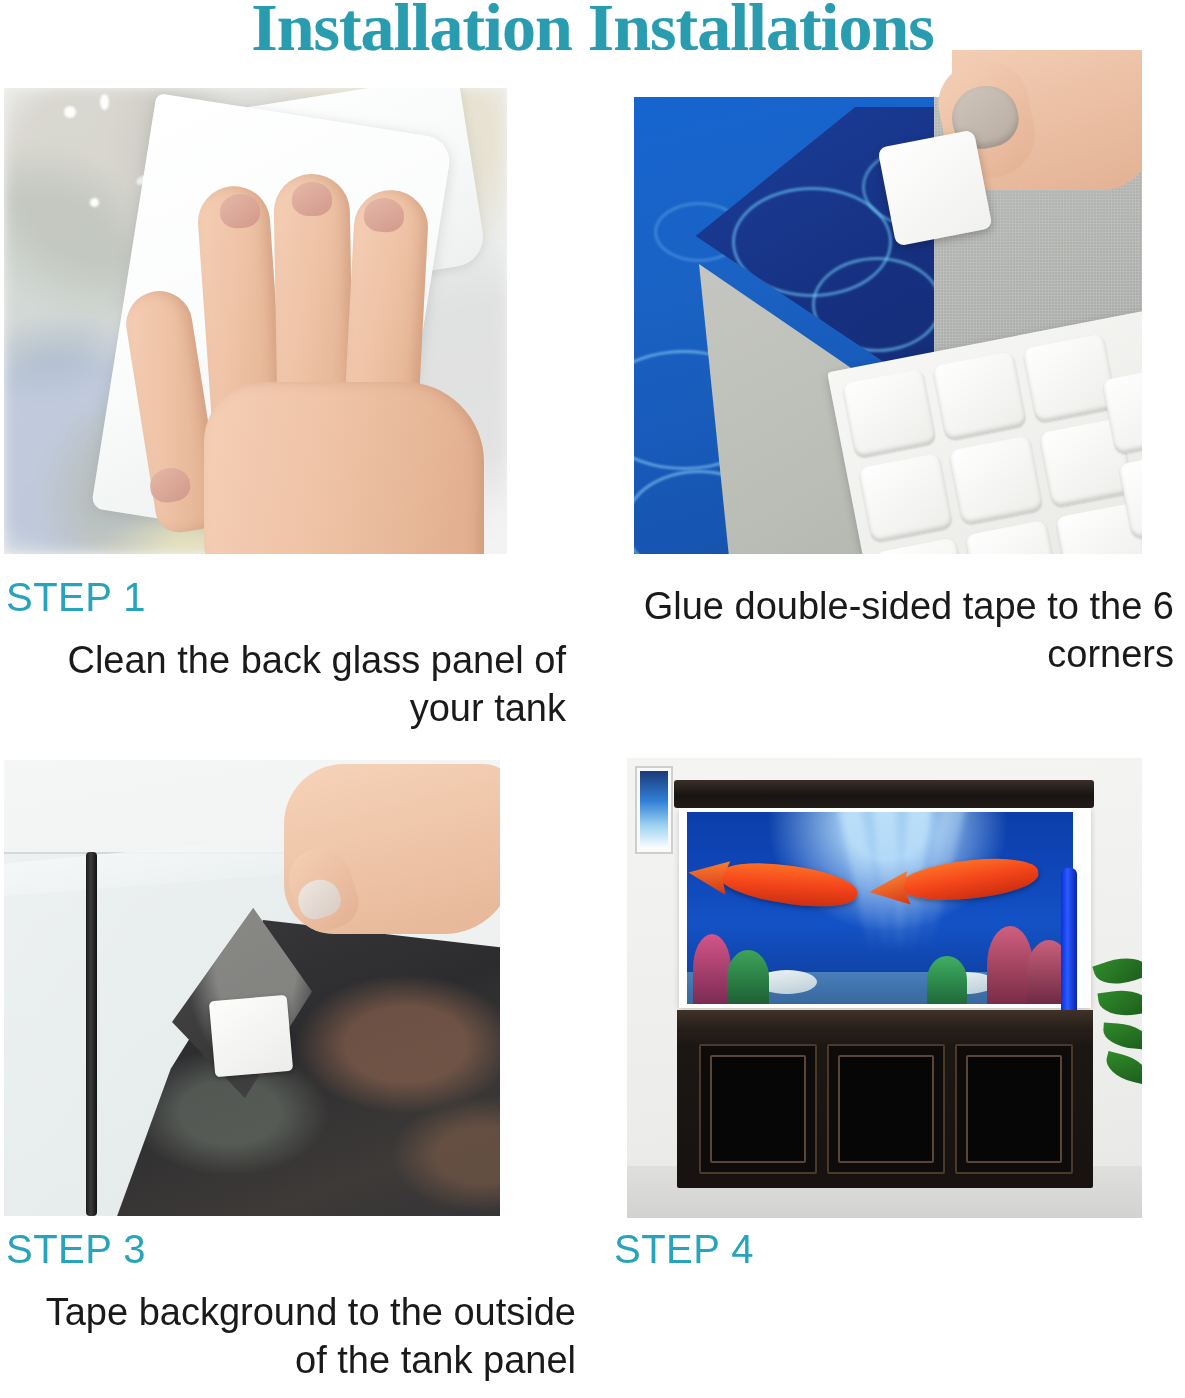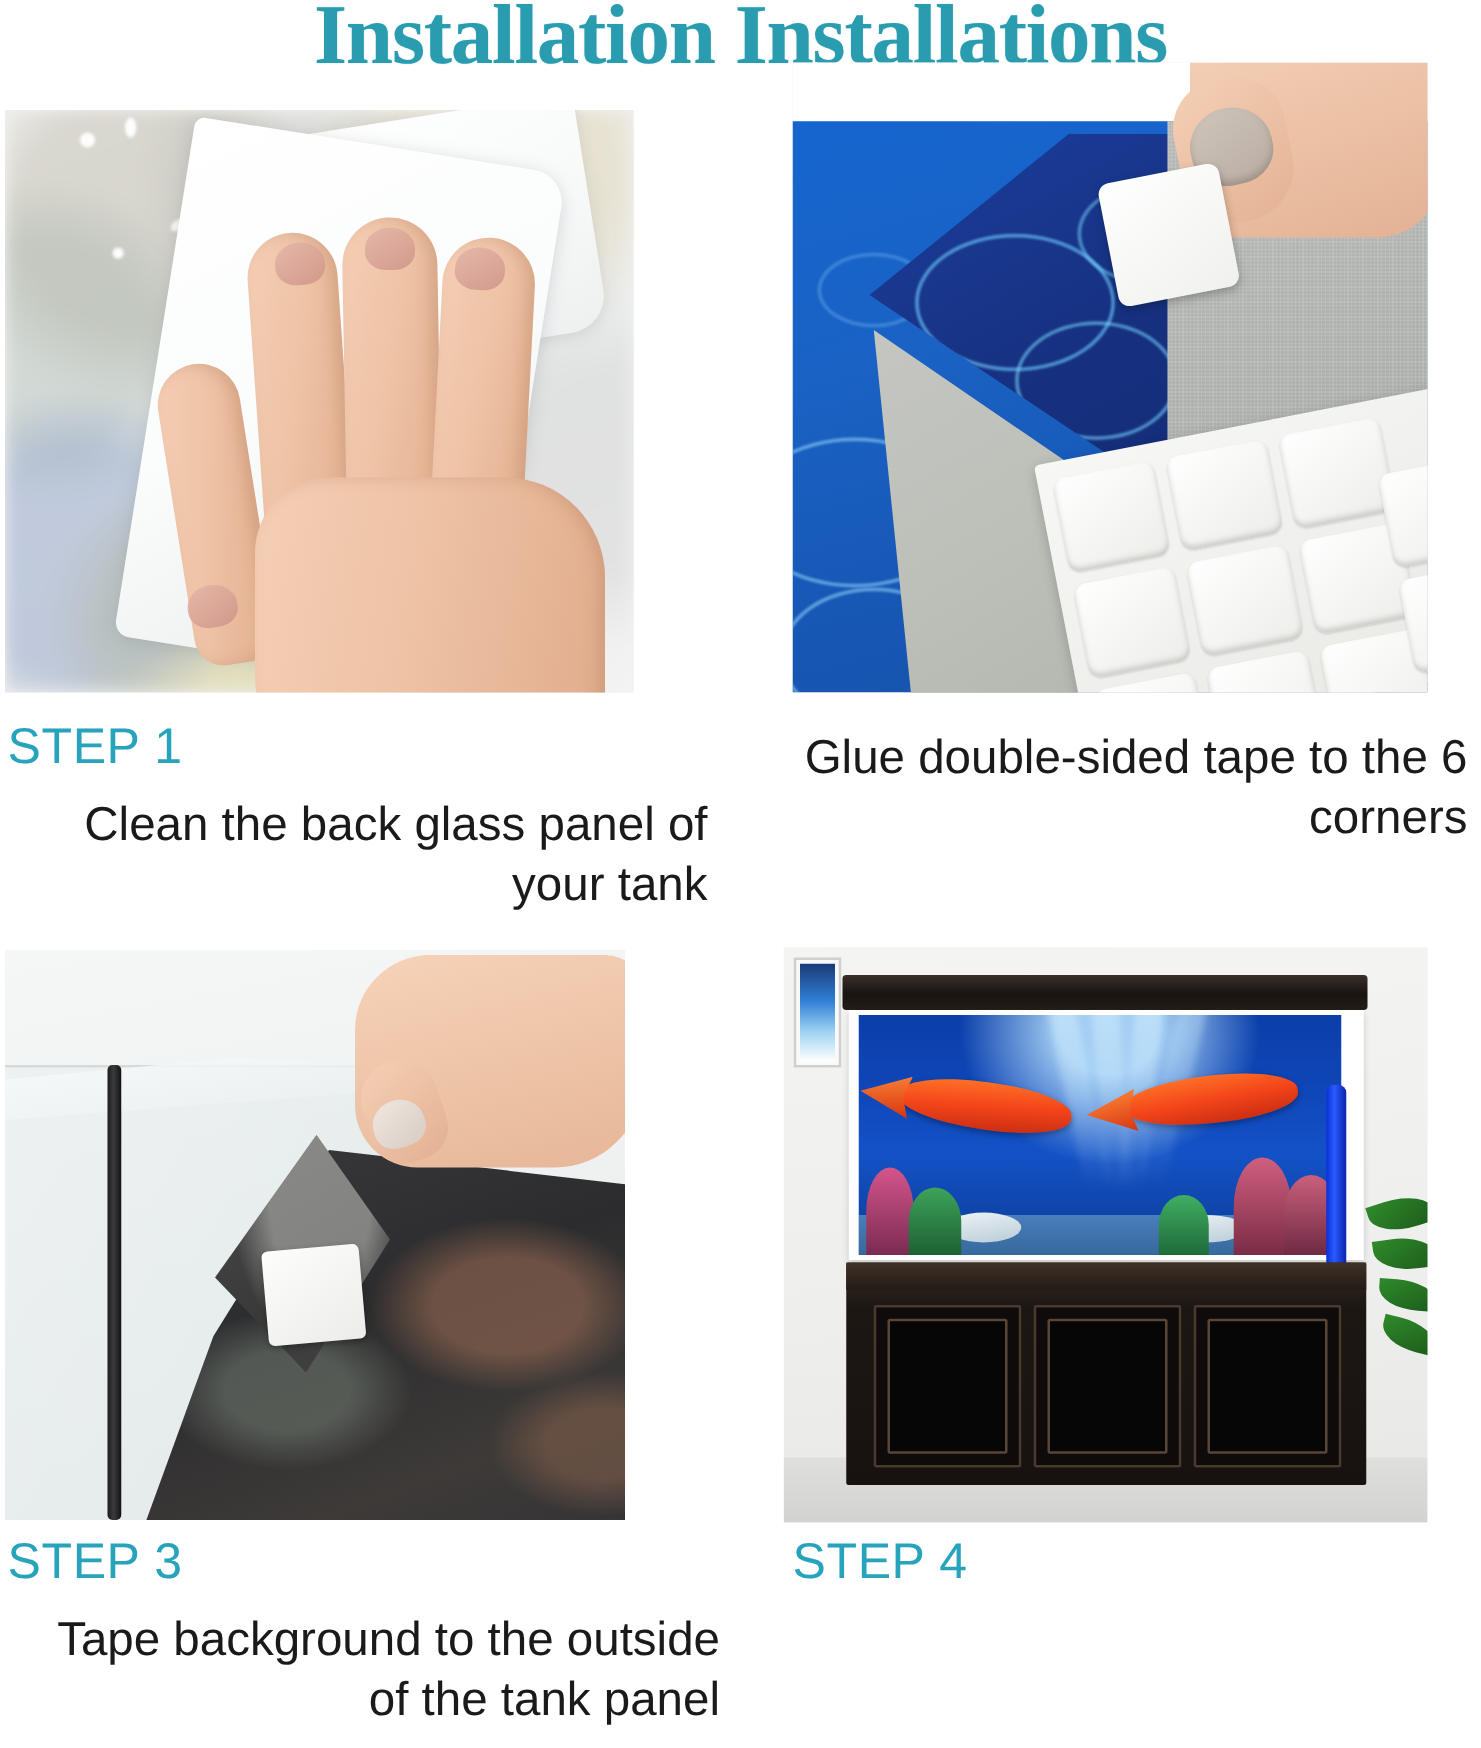--- a/index.html
+++ b/index.html
@@ -58,21 +58,21 @@
   .step-desc{
     color:#1a1a1a;
     font-size:38px;
     line-height:48px;
     margin-top:16px;
     text-align:right;
   }
   #cap1{ left:6px;  top:574px; width:560px; }
   #cap2{ left:634px;top:566px; width:540px; }
   #cap3{ left:6px;  top:1226px; width:570px; }
-  #cap4{ left:634px;top:1226px; width:545px; }
+  #cap4{ left:614px;top:1226px; width:545px; }
 
   
   .p1-bg{
     position:absolute; inset:0;
     background:
       radial-gradient(circle at 12% 78%, rgba(140,160,200,.45) 0 90px, rgba(0,0,0,0) 140px),
       radial-gradient(circle at 30% 88%, rgba(210,200,120,.40) 0 70px, rgba(0,0,0,0) 120px),
       radial-gradient(circle at 7% 40%, rgba(160,175,165,.35) 0 80px, rgba(0,0,0,0) 130px),
       radial-gradient(circle at 20% 18%, rgba(185,180,165,.45) 0 90px, rgba(0,0,0,0) 150px),
       radial-gradient(circle at 46% 12%, rgba(205,205,200,.5) 0 70px, rgba(0,0,0,0) 130px),

